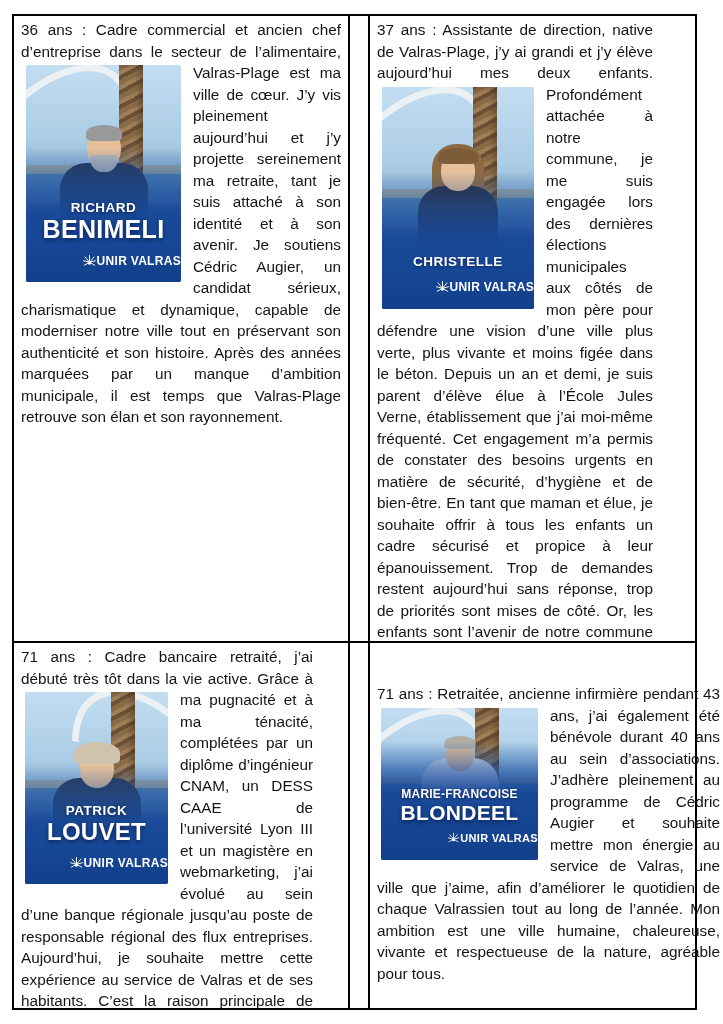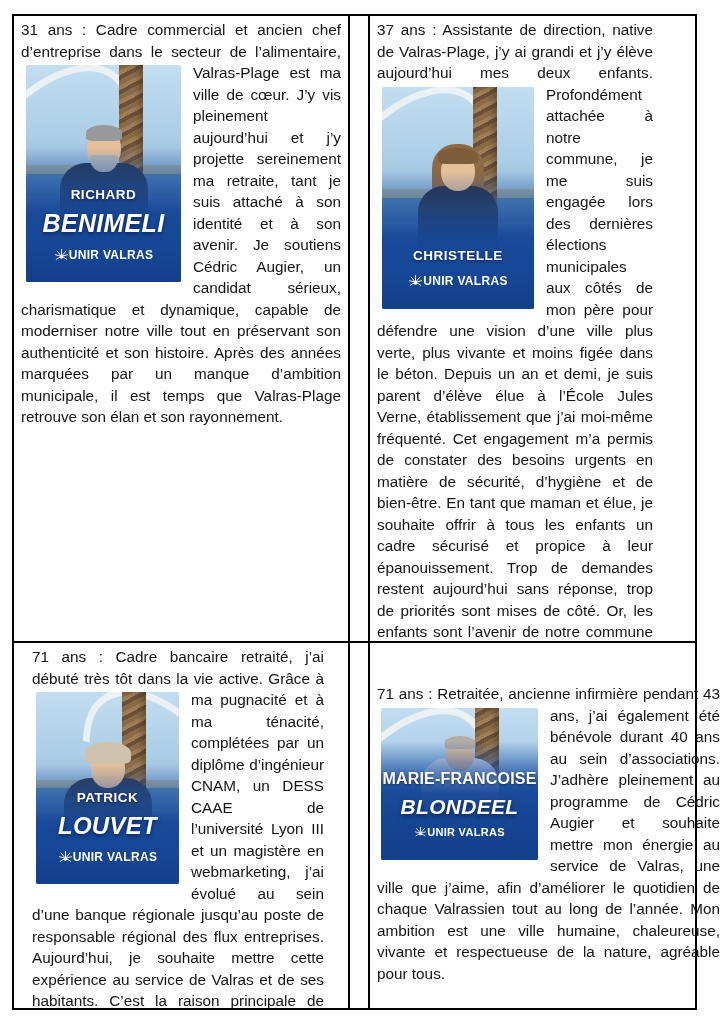--- a/index.html
+++ b/index.html
@@ -8,21 +8,21 @@
 
   .doc-table{position:absolute;left:12px;top:14px;width:681px;height:992px;
              border:2px solid #000;background:#fff;}
   .vline{position:absolute;top:0;bottom:0;width:2px;background:#000;}
   .v1{left:334px;} .v2{left:354px;}
   .hline{position:absolute;left:0;right:0;top:625px;height:2px;background:#000;}
 
   .cell{position:absolute;overflow:hidden;padding:3px 7px 0 7px;box-sizing:border-box;}
   .cell-tl{left:0;top:0;width:334px;height:625px;}
   .cell-tr{left:356px;top:0;width:290px;height:625px;}
-  .cell-bl{left:11px;top:627px;width:306px;height:365px;}
+  .cell-bl{left:0;top:627px;width:306px;height:365px;}
   .cell-br{left:356px;top:664px;width:357px;height:365px;}
 
   .bio{text-align:justify;font-size:15.3px;line-height:21.5px;}
 
   
   .card{float:left;position:relative;overflow:hidden;border-radius:2px;
         background:linear-gradient(180deg,#c3ddf1 0%,#abcde6 34%,#94b8d7 48%,
                    #6e96c0 58%,#38609f 74%,#1b4fa0 100%);}
   .c1{width:155px;height:217px;margin:3px 12px 5px 5px;}
   .c2{width:152px;height:222px;margin:3px 12px 5px 5px;}
@@ -66,44 +66,44 @@
   .c4 .hair{top:18.5%;width:31px;height:13px;}
   .c4 .torso{top:33%;}
 
   .fade{position:absolute;inset:0;
         background:linear-gradient(180deg,rgba(27,80,163,0) 38%,rgba(27,80,163,.55) 55%,
                    rgba(23,72,152,.95) 68%,#174898 80%,#123f8a 100%);}
   .c4 .fade{background:linear-gradient(180deg,rgba(27,80,163,0) 22%,rgba(27,80,163,.6) 40%,
                    rgba(23,72,152,.97) 56%,#123f8a 100%);}
 
   .cardcontent{position:absolute;inset:0;display:flex;flex-direction:column;
-               align-items:center;justify-content:flex-end;padding-bottom:16px;}
+               align-items:flex-end;justify-content:flex-end;padding-bottom:10px;}
   .cname{text-align:center;color:#fff;font-weight:bold;line-height:1;width:100%;}
   .first{font-size:13.5px;letter-spacing:.5px;text-shadow:0 1px 3px rgba(0,0,40,.55);}
-  .last{font-size:25px;font-style:italic;letter-spacing:.3px;margin-top:9px;
+  .last{font-size:25px;letter-spacing:.3px;margin-top:2px;
         text-shadow:0 2px 4px rgba(0,0,40,.55);}
   .c3 .last{font-size:24px;}
-  .c4 .first{font-size:16px;letter-spacing:.2px;}
+  .c4 .first{font-size:12px;letter-spacing:.2px;}
   .c4 .last{font-size:21px;}
   .brand{display:flex;align-items:center;justify-content:center;color:#fff;
          font-weight:bold;font-size:12px;letter-spacing:.3px;margin-top:9px;}
   .c4 .brand{margin-top:5px;font-size:11px;}
   .sun{flex:0 0 auto;}
 </style>
 </head>
 <body>
 
 <div class="doc-table">
   <div class="vline v1"></div>
   <div class="vline v2"></div>
   <div class="hline"></div>
 
   <div class="cell cell-tl">
     <div class="bio">
-      <span>31 ans : Cadre commercial et ancien chef d’entreprise dans le secteur de l’alimentaire,</span>
+      <span>36 ans : Cadre commercial et ancien chef d’entreprise dans le secteur de l’alimentaire,</span>
       <div class="card c1">
         <div class="photo">
           <div class="shore"></div>
           <div class="water"></div>
           <div class="arch"></div>
           <div class="palm"></div>
           <div class="person">
             <div class="torso"></div>
               <div class="head"></div>
             <div class="hair"></div>

